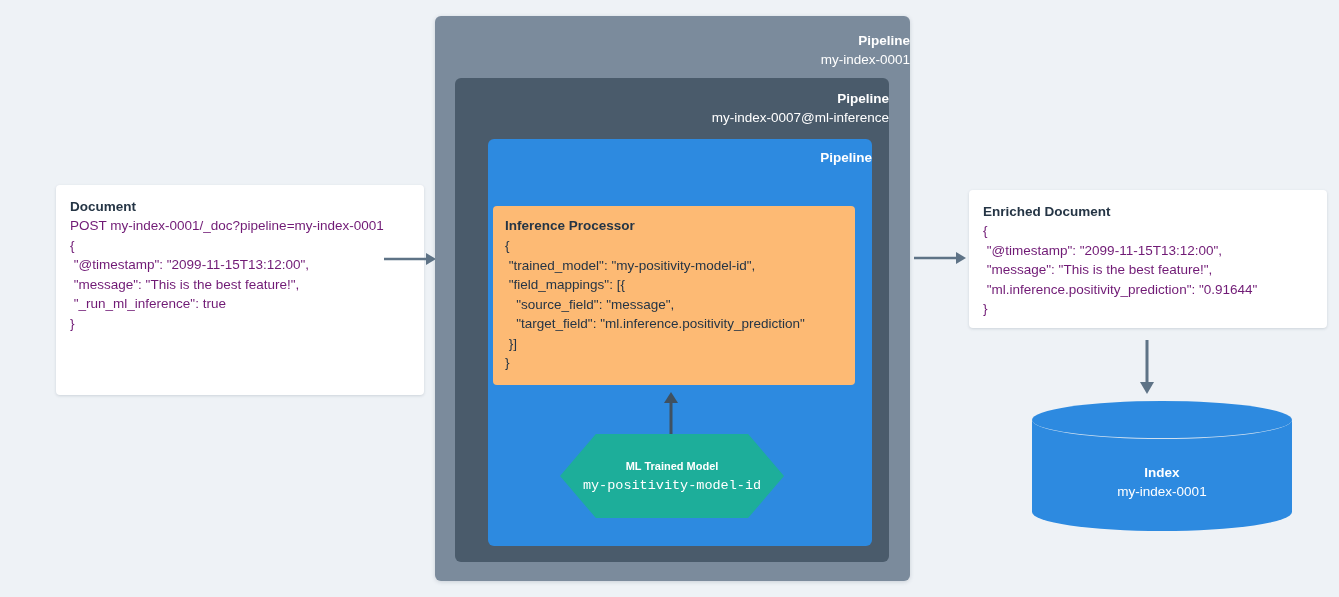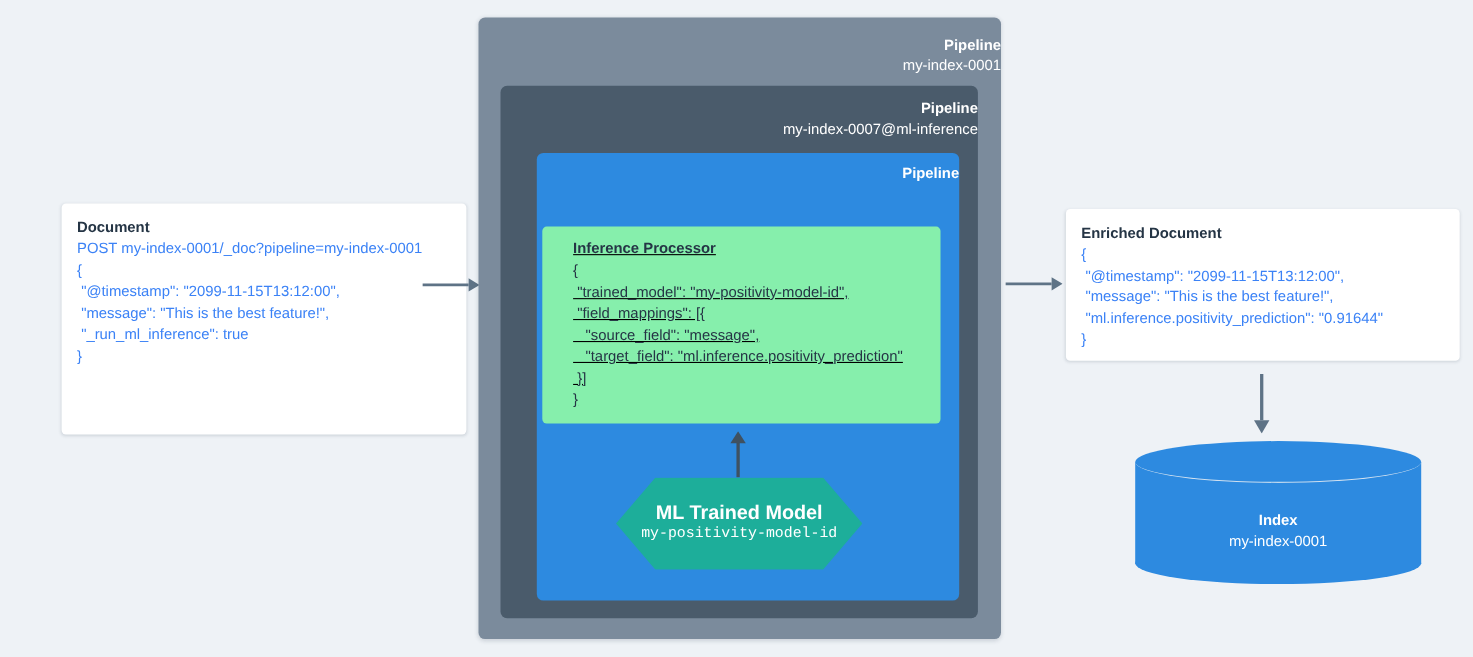--- a/index.html
+++ b/index.html
@@ -29,21 +29,21 @@
   }
   .doc-title {
     font-weight: bold;
     font-size: 13.5px;
     color: #253545;
     line-height: 19px;
     white-space: pre;
   }
   .doc-line {
     font-size: 13.5px;
-    color: #3b82f6;
+    color: #701a75;
     line-height: 19.5px;
     white-space: pre;
   }
 
   
   .frame {
     position: absolute;
     box-sizing: border-box;
     border-radius: 6px;
   }
@@ -66,25 +66,24 @@
   }
   .frame-head .v {
     display: block;
     font-size: 13.5px;
     line-height: 19px;
   }
 
   
   .proc-panel {
     position: absolute;
-    background: #86efac;
+    background: #fdba74;
     border-radius: 4px;
     box-sizing: border-box;
-    padding: 10px 28px;
-    text-decoration: underline;
+    padding: 10px 12px;
   }
   .proc-title {
     font-weight: bold;
     font-size: 13.5px;
     color: #253545;
     line-height: 20px;
     white-space: pre;
   }
   .proc-line {
     font-size: 13.5px;
@@ -99,21 +98,21 @@
     background: #1dae9a;
     -webkit-clip-path: polygon(16% 0%, 84% 0%, 100% 50%, 84% 100%, 16% 100%, 0% 50%);
     clip-path: polygon(16% 0%, 84% 0%, 100% 50%, 84% 100%, 16% 100%, 0% 50%);
     display: flex;
     flex-direction: column;
     align-items: center;
     justify-content: center;
     color: #ffffff;
     text-align: center;
   }
-  .hexagon .k { font-weight: bold; font-size: 18px; line-height: 19px; }
+  .hexagon .k { font-weight: bold; font-size: 11px; line-height: 19px; }
   .hexagon .v { font-size: 13.5px; line-height: 19px; font-family: Liberation Mono, monospace; }
 
   
   .cyl {
     position: absolute;
   }
   .cyl-body {
     position: absolute;
     left: 0; right: 0;
     top: 19px; bottom: 19px;

